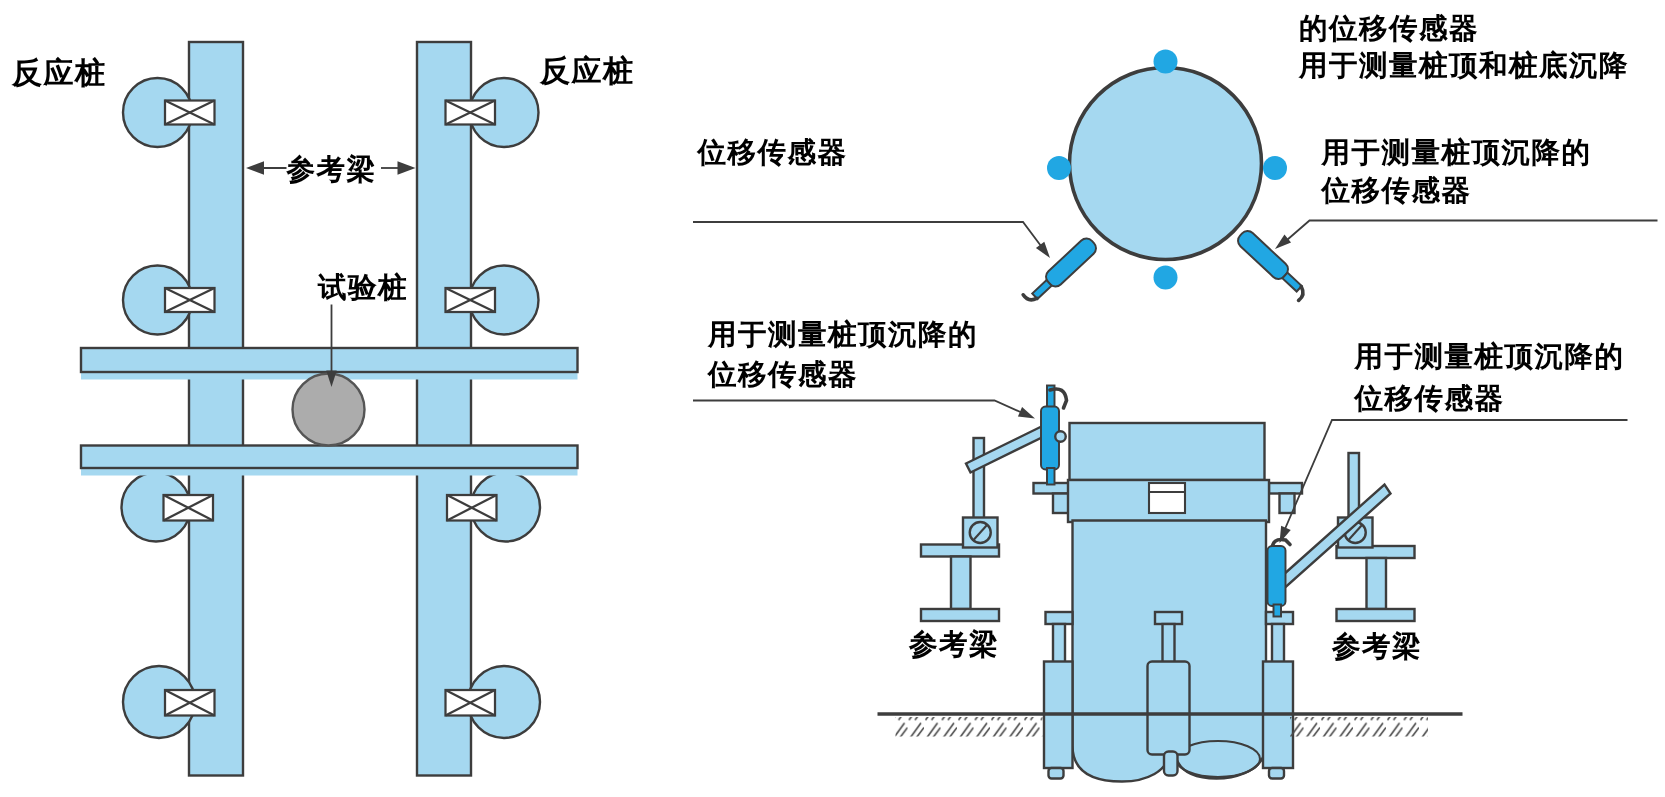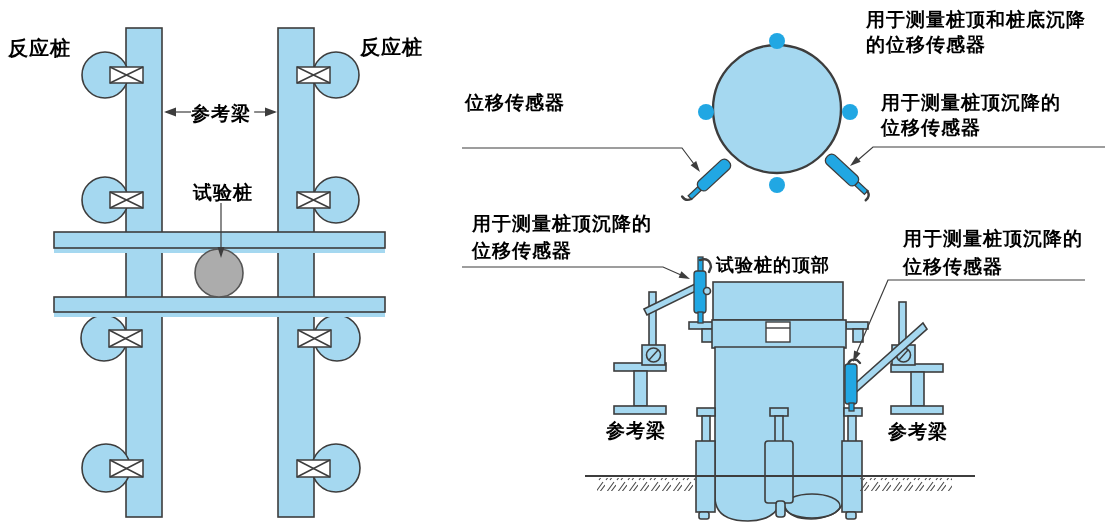--- a/index.html
+++ b/index.html
@@ -218,39 +218,38 @@
       <g>
         <path class="lnthin" d="M1085,280 H888 L856.5,353"></path>
         <polygon class="ah" points="853,362 854.1,350.5 860.5,353.3"></polygon>
       </g>
     </g>
   </svg>
 
   <div class="lbl" style="left:8px;top:36px;font-size:20px">反应桩</div>
   <div class="lbl" style="left:360px;top:35px;font-size:20px">反应桩</div>
   <div class="lbl" style="left:191px;top:101px">参考梁</div>
-  <div class="lbl" style="left:193px;top:180px">试验桩</div>
+  <div class="lbl" style="left:212px;top:180px">试验桩</div>
 
   <div class="lbl" style="left:866px;top:7px">
+    <span style="display:block">的位移传感器</span>
     <span style="display:block">用于测量桩顶和桩底沉降</span>
-    <span style="display:block">的位移传感器</span>
   </div>
   <div class="lbl" style="left:465px;top:90px">
     <span style="display:block">位移传感器</span>
   </div>
   <div class="lbl" style="left:881px;top:90px">
     <span style="display:block">用于测量桩顶沉降的</span>
     <span style="display:block">位移传感器</span>
   </div>
 
   <div class="lbl" style="left:472px;top:210px;line-height:27px">
     <span style="display:block">用于测量桩顶沉降的</span>
     <span style="display:block">位移传感器</span>
   </div>
   <div class="lbl" style="left:903px;top:224px;line-height:28px">
     <span style="display:block">用于测量桩顶沉降的</span>
     <span style="display:block">位移传感器</span>
   </div>
-  <div class="lbl" style="left:716px;top:252px;font-size:18px">试验桩的顶部</div>
   <div class="lbl" style="left:606px;top:418px">参考梁</div>
   <div class="lbl" style="left:888px;top:419px">参考梁</div>
 
 </div>
 
 </body></html>

